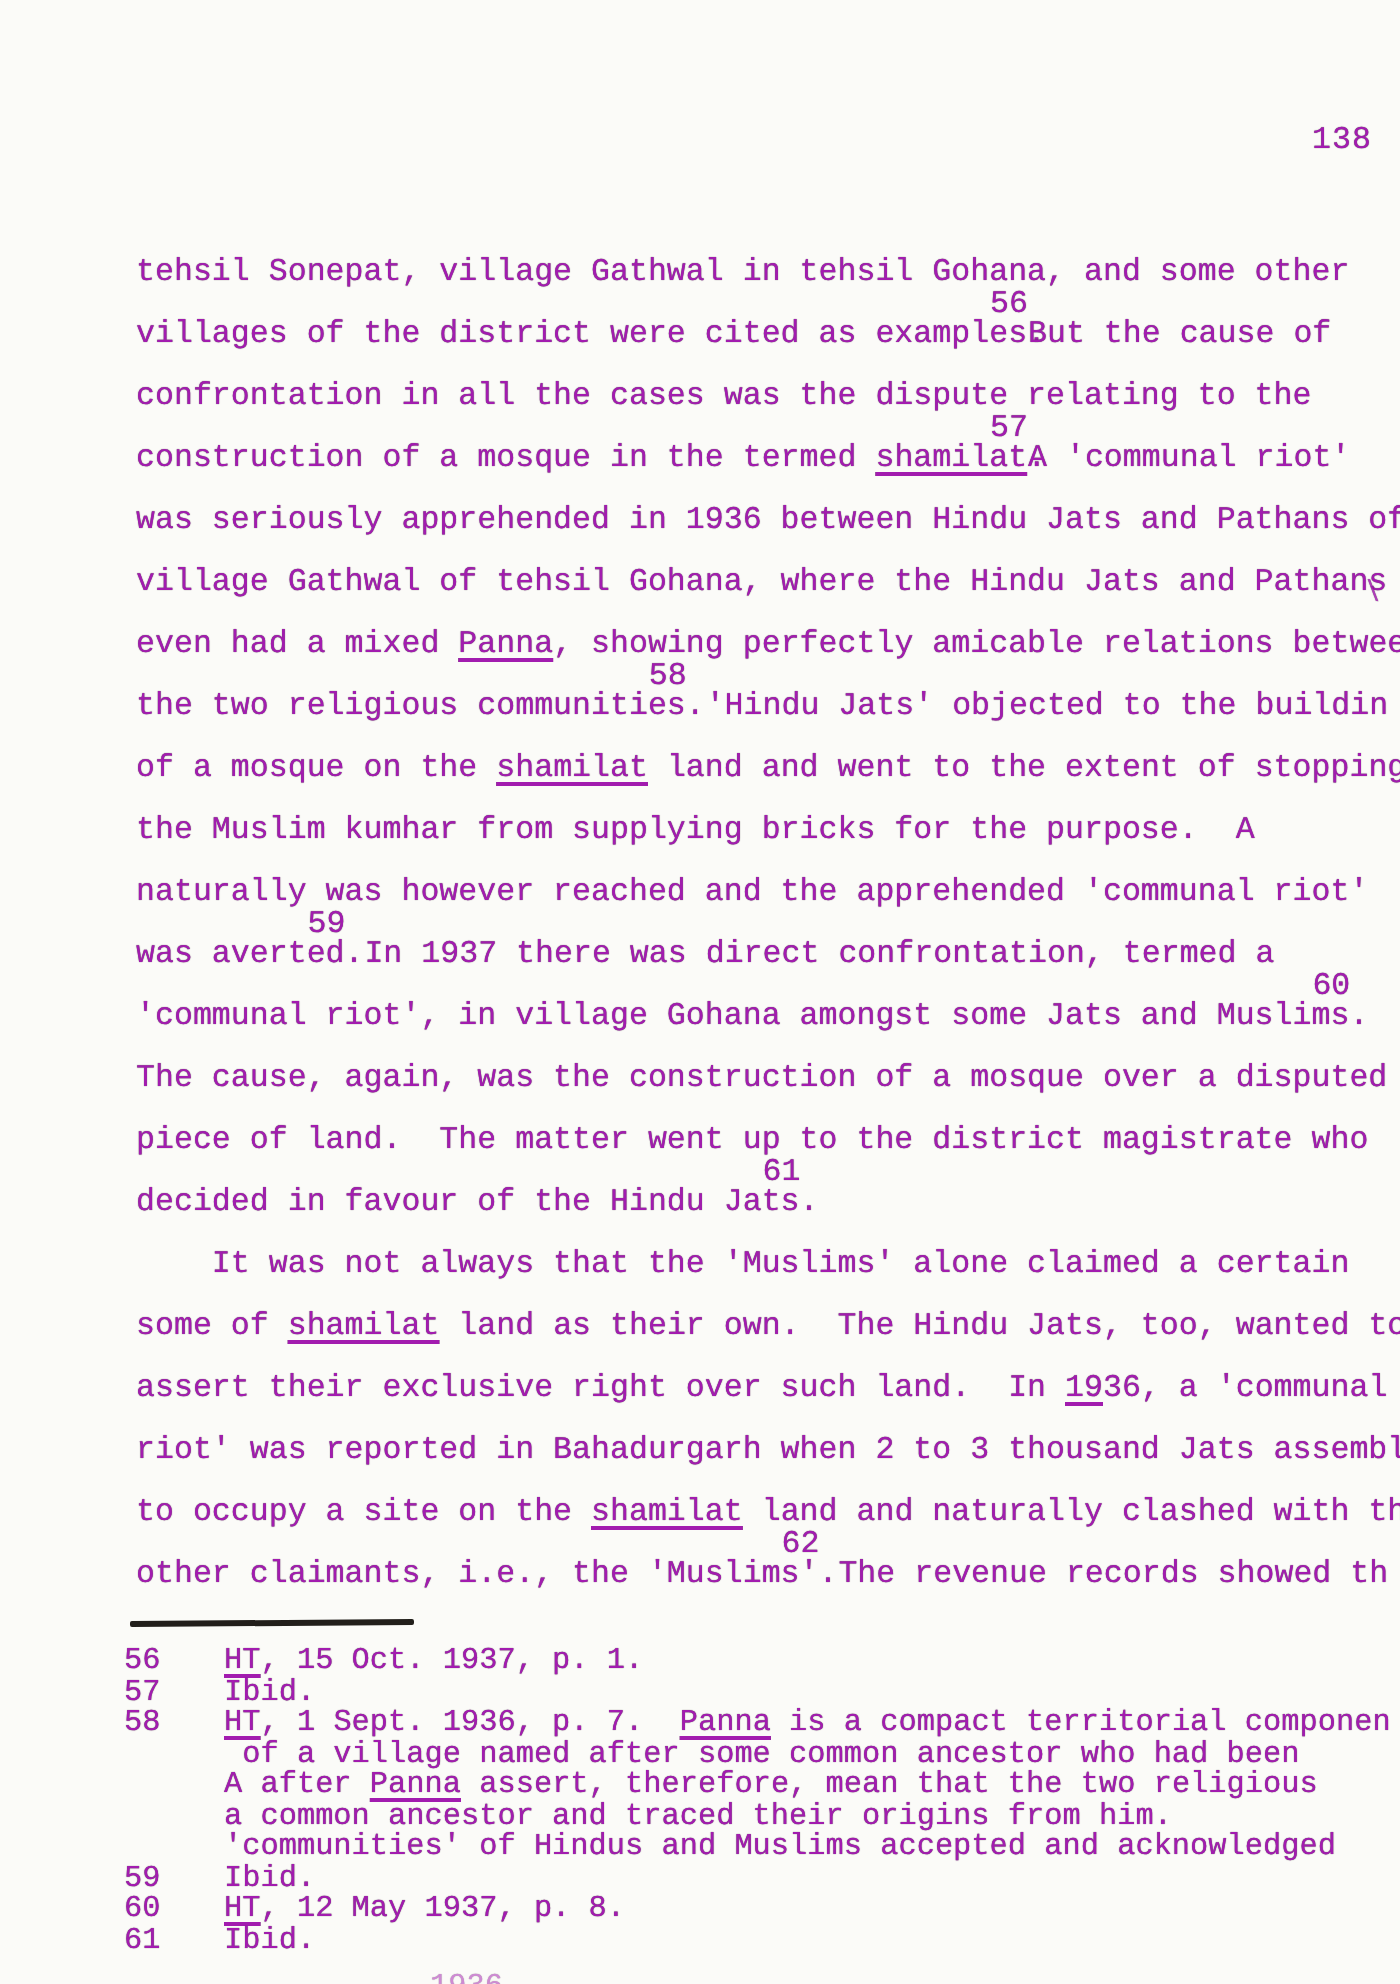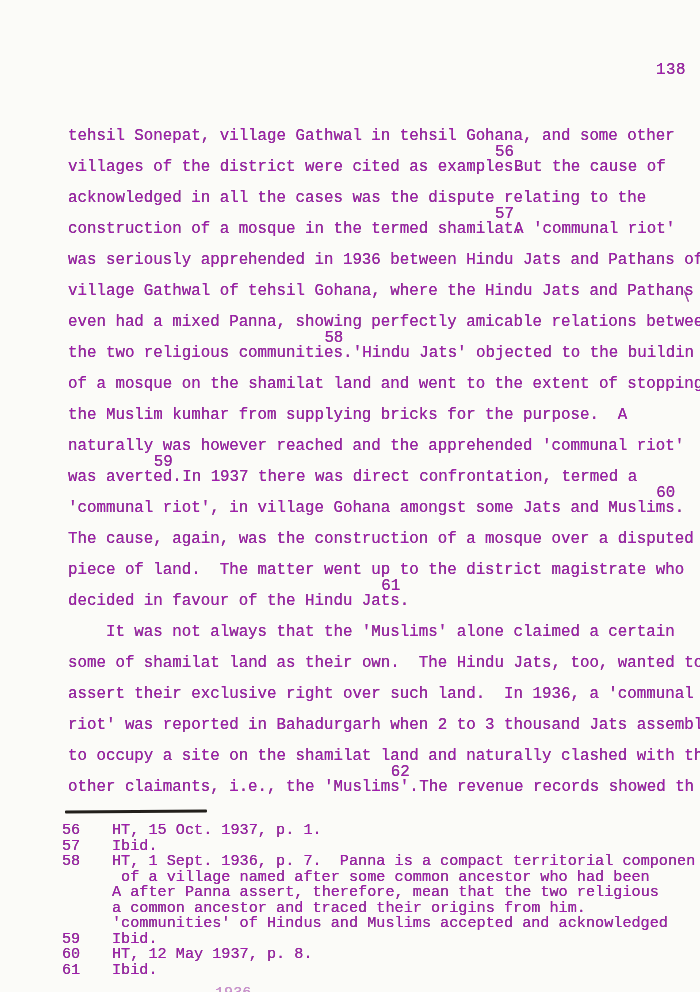--- a/index.html
+++ b/index.html
@@ -14,21 +14,21 @@
   }
   .pagenum{
     position:absolute;left:656px;top:61px;
     font-size:15.8px;letter-spacing:0.5px;
   }
   .body-text{
     position:absolute;left:68px;top:121px;width:680px;
     font-size:15.8px;line-height:31px;
   }
   .bline{white-space:pre;height:31px;}
-  .u{text-decoration-thickness:1.6px;text-underline-offset:3px;}
+  .u{text-decoration:underline;text-decoration-thickness:1.6px;text-underline-offset:3px;}
   .sup{
     display:inline-block;width:0;overflow:visible;
     position:relative;top:-15px;margin-left:-28px;
     white-space:nowrap;
   }
   .fn-rule{
     position:absolute;left:65px;top:810px;
     width:142px;height:3px;background:#221f1b;
     transform:rotate(-0.4deg);border-radius:1px;
   }
@@ -49,21 +49,21 @@
   }
 </style>
 </head>
 <body>
 
 <div class="page">
   <div class="pagenum">138</div>
   <div class="body-text" id="body-text">
       <div class="bline"><span>tehsil Sonepat, village Gathwal in tehsil Gohana, and some other</span></div>
       <div class="bline"><span>villages of the district were cited as examples.</span><span class="sup">56</span><span>  But the cause of</span></div>
-      <div class="bline"><span>acknowledged in all the cases was the dispute relating to the</span></div>
+      <div class="bline"><span>confrontation in all the cases was the dispute relating to the</span></div>
       <div class="bline"><span>construction of a mosque in the termed </span><span class="u">shamilat</span><span>.</span><span class="sup">57</span><span>  A 'communal riot'</span></div>
       <div class="bline"><span>was seriously apprehended in 1936 between Hindu Jats and Pathans of</span></div>
       <div class="bline"><span>village Gathwal of tehsil Gohana, where the Hindu Jats and Pathans</span></div>
       <div class="bline"><span>even had a mixed </span><span class="u">Panna</span><span>, showing perfectly amicable relations between</span></div>
       <div class="bline"><span>the two religious communities.</span><span class="sup">58</span><span>   'Hindu Jats' objected to the buildin</span></div>
       <div class="bline"><span>of a mosque on the </span><span class="u">shamilat</span><span> land and went to the extent of stopping</span></div>
       <div class="bline"><span>the Muslim kumhar from supplying bricks for the purpose.  A</span></div>
       <div class="bline"><span>naturally was however reached and the apprehended 'communal riot'</span></div>
       <div class="bline"><span>was averted.</span><span class="sup">59</span><span>   In 1937 there was direct confrontation, termed a</span></div>
       <div class="bline"><span>'communal riot', in village Gohana amongst some Jats and Muslims.</span><span class="sup">60</span></div>

